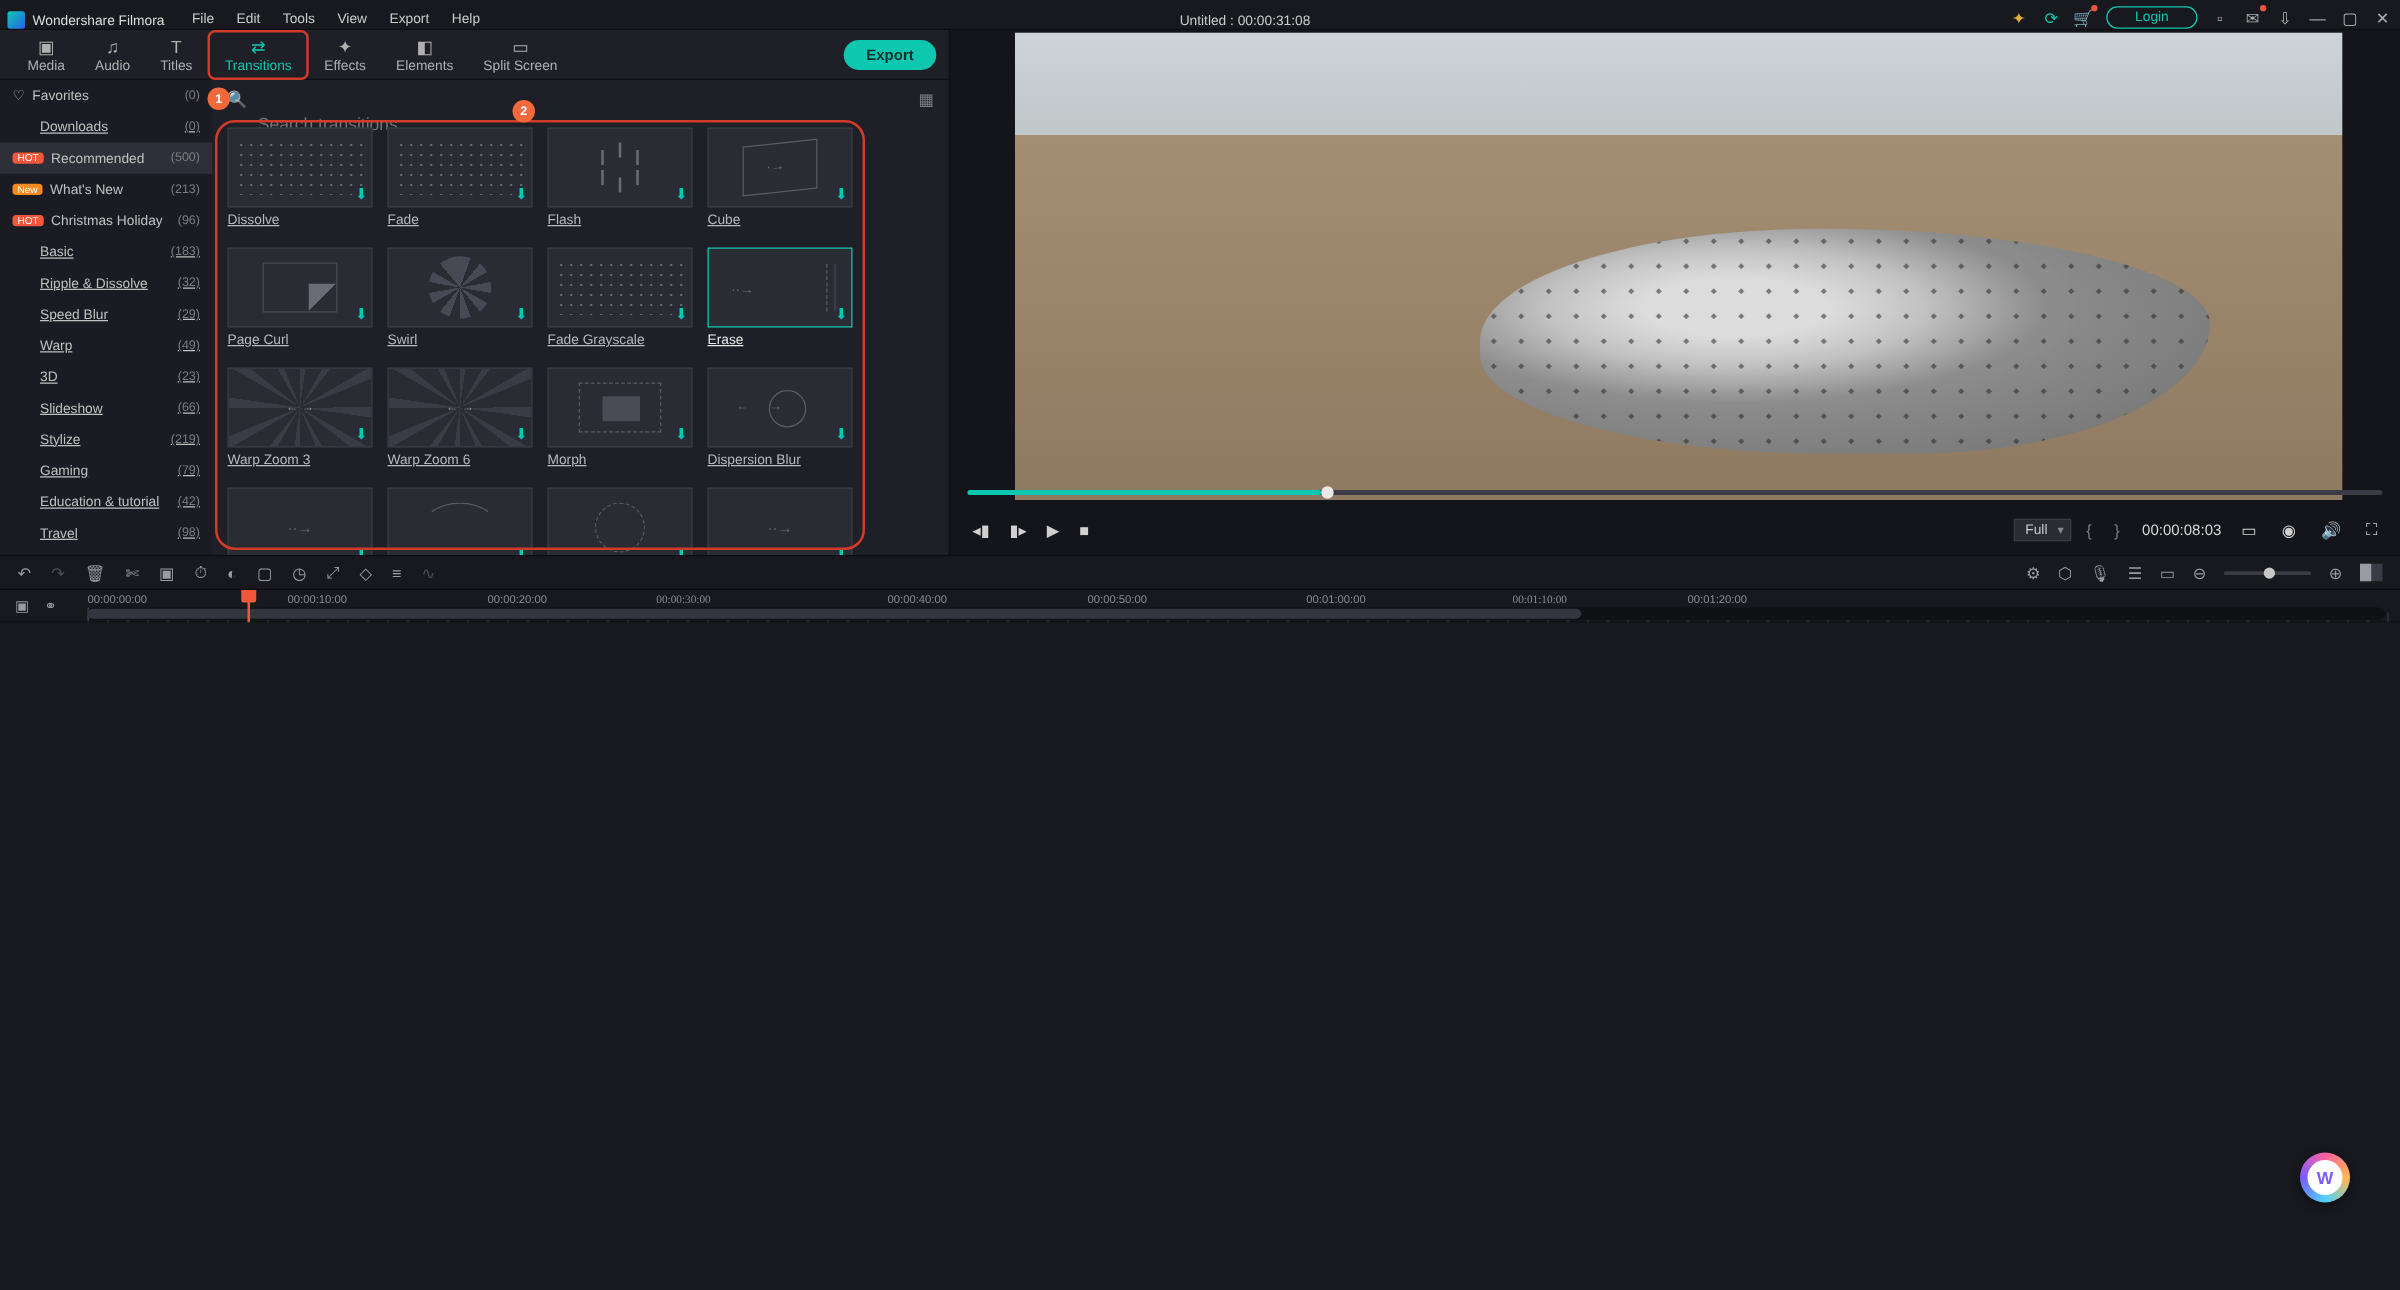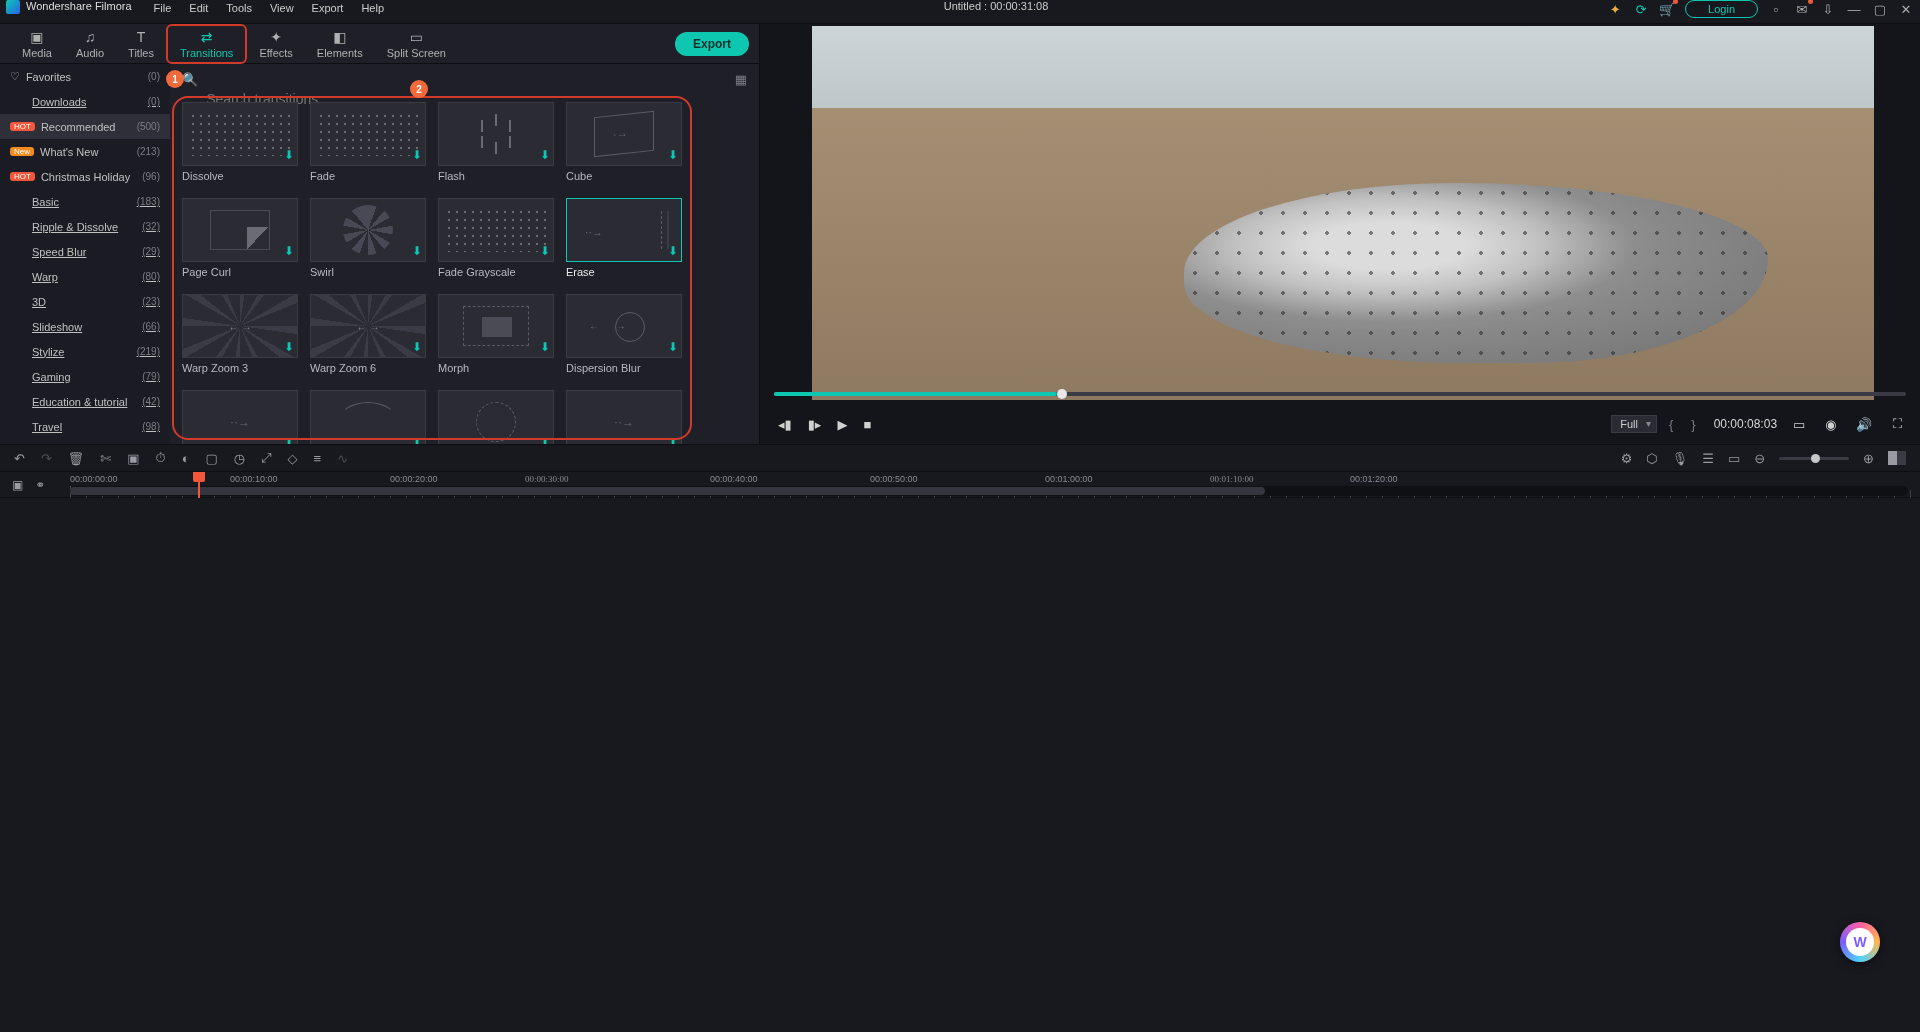--- a/index.html
+++ b/index.html
@@ -1,19 +1,19 @@
 <!DOCTYPE html>
 <html><head>
 <meta charset="utf-8">
 <style>
 * { margin:0; padding:0; box-sizing:border-box; font-family:-apple-system,"Segoe UI",Arial,sans-serif; user-select:none; }
 body { background:#18191f; color:#c8c8c8; width:1920px; height:1032px; overflow:hidden; font-size:12px; }
 
 
-.titlebar { height:24px; background:#18191f; display:flex; align-items:flex-start; padding:0 6px; border-bottom:1px solid #0d0e12; }
+.titlebar { height:24px; background:#18191f; display:flex; align-items:flex-end; padding:0 6px; border-bottom:1px solid #0d0e12; }
 .logo { width:14px; height:14px; background:linear-gradient(135deg,#0ec7b0,#2563eb); border-radius:2px; margin-right:6px; }
 .app-name { font-size:11px; color:#ddd; margin-right:14px; }
 .menu { display:flex; gap:2px; }
 .menu span { font-size:11px; color:#ccc; padding:2px 8px; cursor:pointer; }
 .titlebar .title-center { position:absolute; left:50%; transform:translateX(-50%); font-size:11px; color:#ccc;margin-left:36px; }
 .title-right { margin-left:auto; display:flex; align-items:center; gap:10px; }
 .title-right .tic { width:16px; height:16px; display:flex; align-items:center; justify-content:center; color:#aaa; cursor:pointer; font-size:13px; }
 .login-btn { border:1px solid #0ec7b0; color:#0ec7b0; border-radius:10px; padding:2px 22px; font-size:11px; cursor:pointer; }
 .dot-badge { position:relative; }
 .dot-badge::after { content:""; position:absolute; top:-2px; right:-3px; width:5px; height:5px; background:#f2573c; border-radius:50%; }
@@ -45,21 +45,21 @@
 .grid-toggle { color:#7c7c82; font-size:13px; cursor:pointer; }
 
 .ann-badge { position:absolute; width:18px; height:18px; background:#f26a3c; border-radius:50%; color:#fff; font-size:10px; display:flex; align-items:center; justify-content:center; font-weight:bold; z-index:5; }
 .ann-box { position:absolute; border:2px solid #d23a2a; border-radius:16px; pointer-events:none; z-index:4; }
 
 .grid { flex:1; padding:8px 12px; overflow:hidden; display:grid; grid-template-columns:repeat(4,116px); gap:16px 12px; align-content:start; position:relative; }
 .thumb { display:flex; flex-direction:column; }
 .thumb .img { width:116px; height:64px; background:#2a2b33; border:1px solid #3a3b44; position:relative; overflow:hidden; display:flex; align-items:center; justify-content:center; }
 .thumb.sel .img { border:1.5px solid #0ec7b0; }
 .thumb .dl { position:absolute; bottom:3px; right:3px; color:#0ec7b0; font-size:12px; }
-.thumb .lbl { font-size:11px; color:#b8b8be; margin-top:4px; }
+.thumb .lbl { font-size:11px; color:#b8b8be; margin-top:4px;text-decoration:underline; }
 .thumb.sel .lbl { color:#e8e8e8; }
 
 
 .tx-dots { width:90%; height:70%; background-image:radial-gradient(#6a6b74 1px,transparent 1px); background-size:8px 8px; }
 .tx-flash::before,.tx-flash::after{content:"";position:absolute;background:#6a6b74;}
 .tx-flash { width:40px; height:40px; position:relative; }
 .tx-flash::before{ width:2px; height:12px; left:19px; top:0; box-shadow:0 28px 0 #6a6b74, -14px 6px 0 #6a6b74, 14px 6px 0 #6a6b74, -14px 22px 0 #6a6b74, 14px 22px 0 #6a6b74; transform:none;}
 .tx-cube { width:60px; height:40px; border:1px solid #5a5b64; transform:skewY(-6deg); position:relative; }
 .tx-cube::after{content:"·→"; position:absolute; left:18px; top:12px; color:#6a6b74; font-size:11px;}
 .tx-swirl { width:50px; height:50px; border-radius:50%; background:conic-gradient(#484955 0 20deg,transparent 20deg 40deg,#484955 40deg 60deg,transparent 60deg 80deg,#484955 80deg 100deg,transparent 100deg 120deg,#484955 120deg 140deg,transparent 140deg 160deg,#484955 160deg 180deg,transparent 180deg 200deg,#484955 200deg 220deg,transparent 220deg 240deg,#484955 240deg 260deg,transparent 260deg 280deg,#484955 280deg 300deg,transparent 300deg 320deg,#484955 320deg); }
@@ -224,21 +224,21 @@
           <div class="side-item noicon">
             <span>Ripple &amp; Dissolve</span>
             <span class="count">(32)</span>
           </div>
           <div class="side-item noicon">
             <span>Speed Blur</span>
             <span class="count">(29)</span>
           </div>
           <div class="side-item noicon">
             <span>Warp</span>
-            <span class="count">(80)</span>
+            <span class="count">(49)</span>
           </div>
           <div class="side-item noicon">
             <span>3D</span>
             <span class="count">(23)</span>
           </div>
           <div class="side-item noicon">
             <span>Slideshow</span>
             <span class="count">(66)</span>
           </div>
           <div class="side-item noicon">

